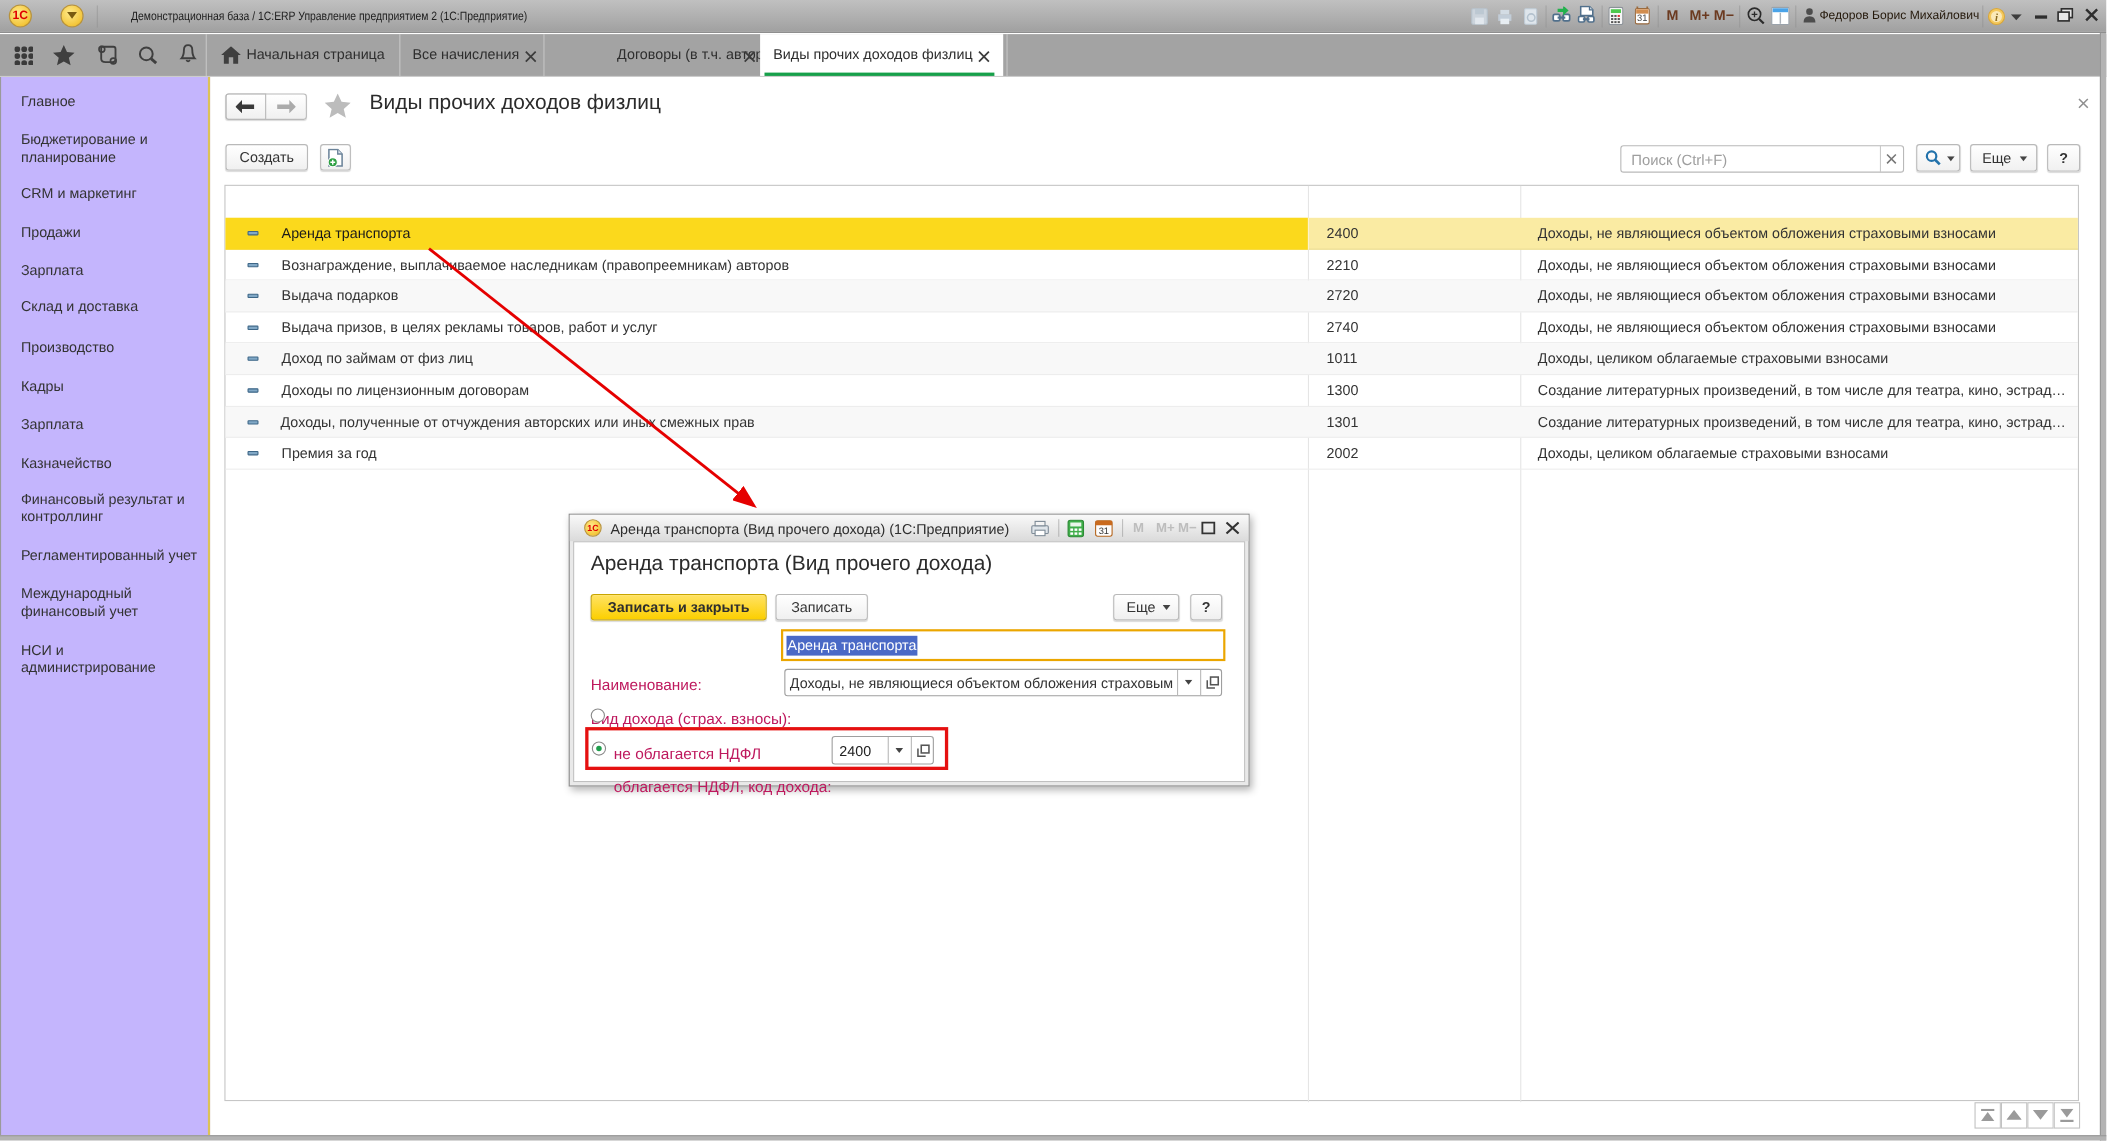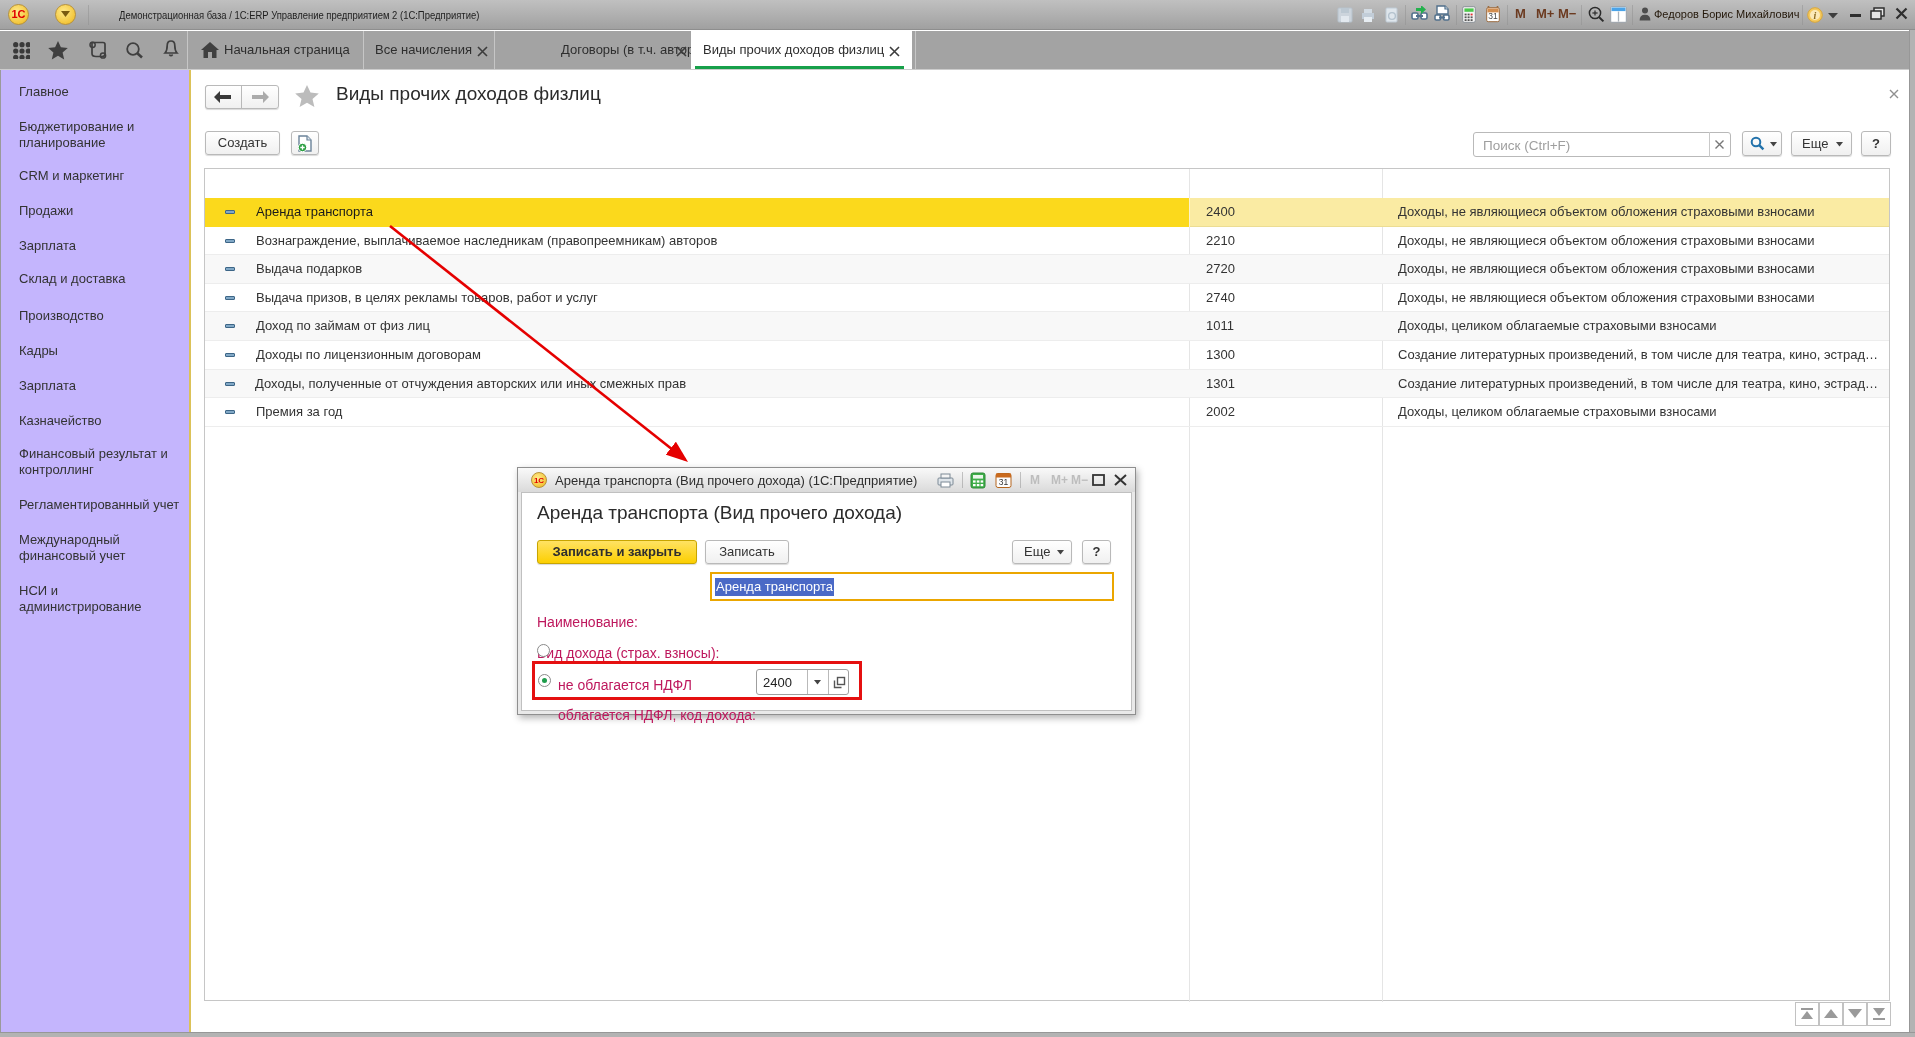--- a/index.html
+++ b/index.html
@@ -407,20 +407,32 @@
     <svg style="position:absolute;left:535px;top:57px;" width="8" height="6">
         <path d="M0 0 L7 0 L3.5 4.5 Z" fill="#444"></path>
       </svg>
     <div class="btn" style="left:560px; top:47px; width:29px; height:24px; text-align:center; line-height:22px; font-weight:bold;">?</div>
 
     <div class="dlabel" style="left:15px; top:89px;">Наименование:</div>
     <div style="position:absolute; left:188px; top:79px; width:404px; height:29px; background:#fff; border:2px solid #eba600;">
       <div style="position:absolute; left:3px; top:4px; height:18px; background:#4a69c6; color:#fff; font-size:13px; line-height:18px; padding:0 1px;">Аренда транспорта</div>
     </div>
     <div class="dlabel" style="left:15px; top:120px;">Вид дохода (страх. взносы):</div>
+    <div style="position:absolute; left:191px; top:115px; width:398px; height:25px; background:#fff; border:1px solid #9f9f9f; border-radius:3px;">
+      <div style="position:absolute; left:4px; top:4px; font-size:13px; color:#333; width:350px; overflow:hidden; white-space:nowrap;">Доходы, не являющиеся объектом обложения страховым</div>
+      <div style="position:absolute; left:356px; top:0; width:1px; height:23px; background:#b9b9b9;"></div>
+      <svg style="position:absolute;left:363px;top:9px;" width="8" height="6">
+          <path d="M0 0 L7 0 L3.5 4.5 Z" fill="#444"></path>
+        </svg>
+      <div style="position:absolute; left:377px; top:0; width:1px; height:23px; background:#b9b9b9;"></div>
+      <svg style="position:absolute;left:382px;top:5px;" width="13" height="13">
+          <rect x="4.5" y="1.5" width="7" height="7" fill="none" stroke="#555" stroke-width="1.4"></rect>
+          <path d="M1.5 4.5 L1.5 11.5 L8.5 11.5" fill="none" stroke="#555" stroke-width="1.4"></path>
+        </svg>
+    </div>
 
     <div class="radio" style="left:15px; top:151px;"></div>
     <div class="dlabel" style="left:36px; top:152px;">не облагается НДФЛ</div>
 
     <div style="position:absolute; left:10px; top:168px; width:330px; height:39px; border:3px solid #e51010;"></div>
     <div class="radio" style="left:16px; top:181px;"></div>
     <div style="position:absolute; left:20px; top:185px; width:5px; height:5px; border-radius:50%; background:#1f9d4c;"></div>
     <div class="dlabel" style="left:36px; top:182px;">облагается НДФЛ, код дохода:</div>
     <div style="position:absolute; left:234px; top:176px; width:93px; height:26px; background:#fff; border:1px solid #9f9f9f; border-radius:3px;">
       <div style="position:absolute; left:6px; top:5px; font-size:13px; color:#222;">2400</div>

